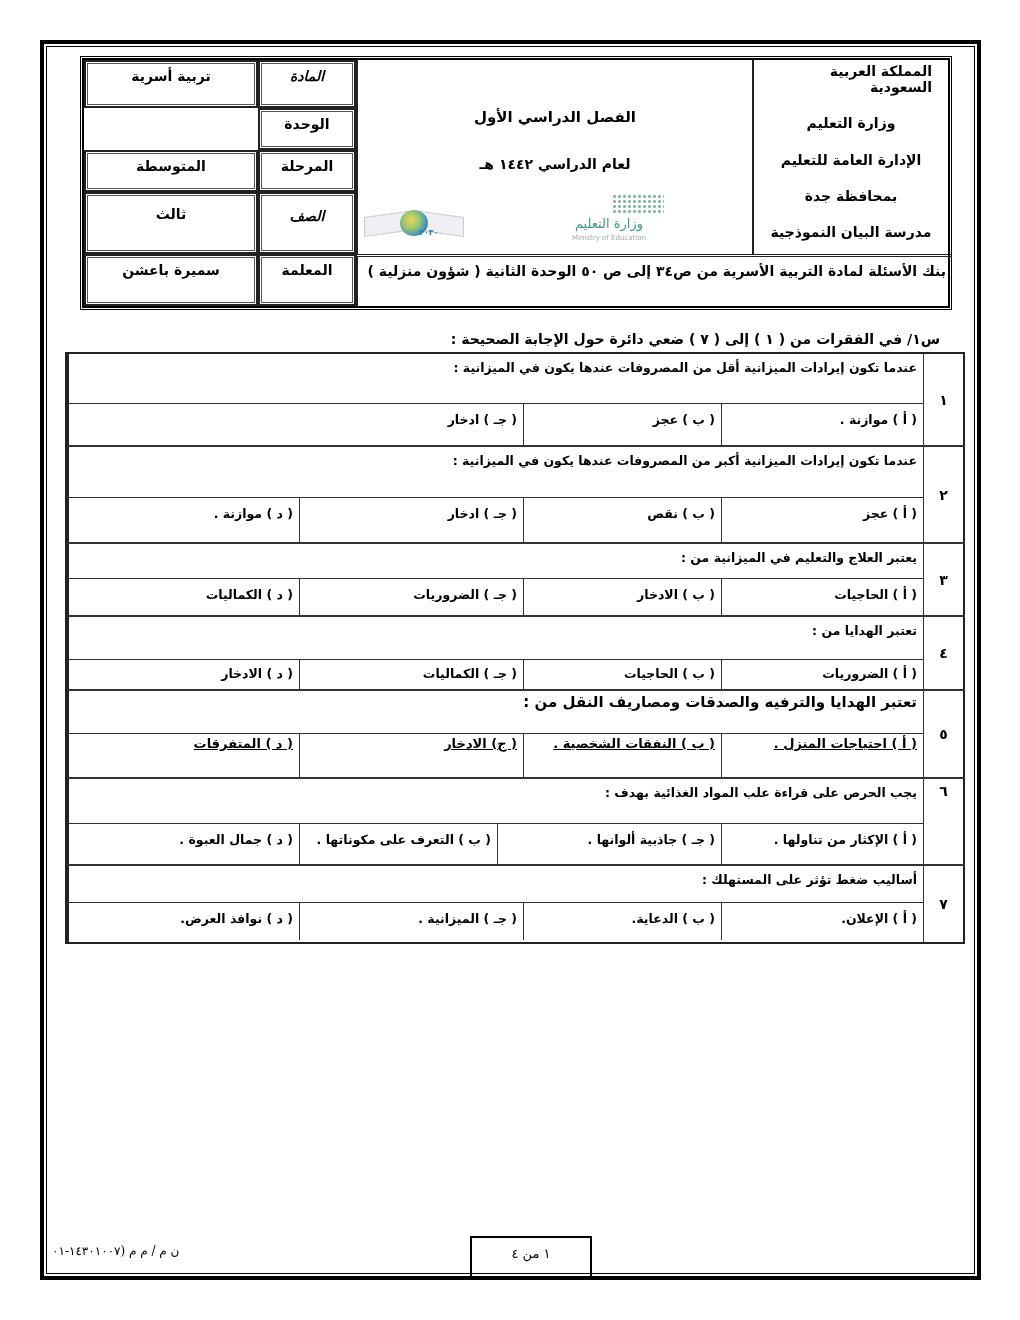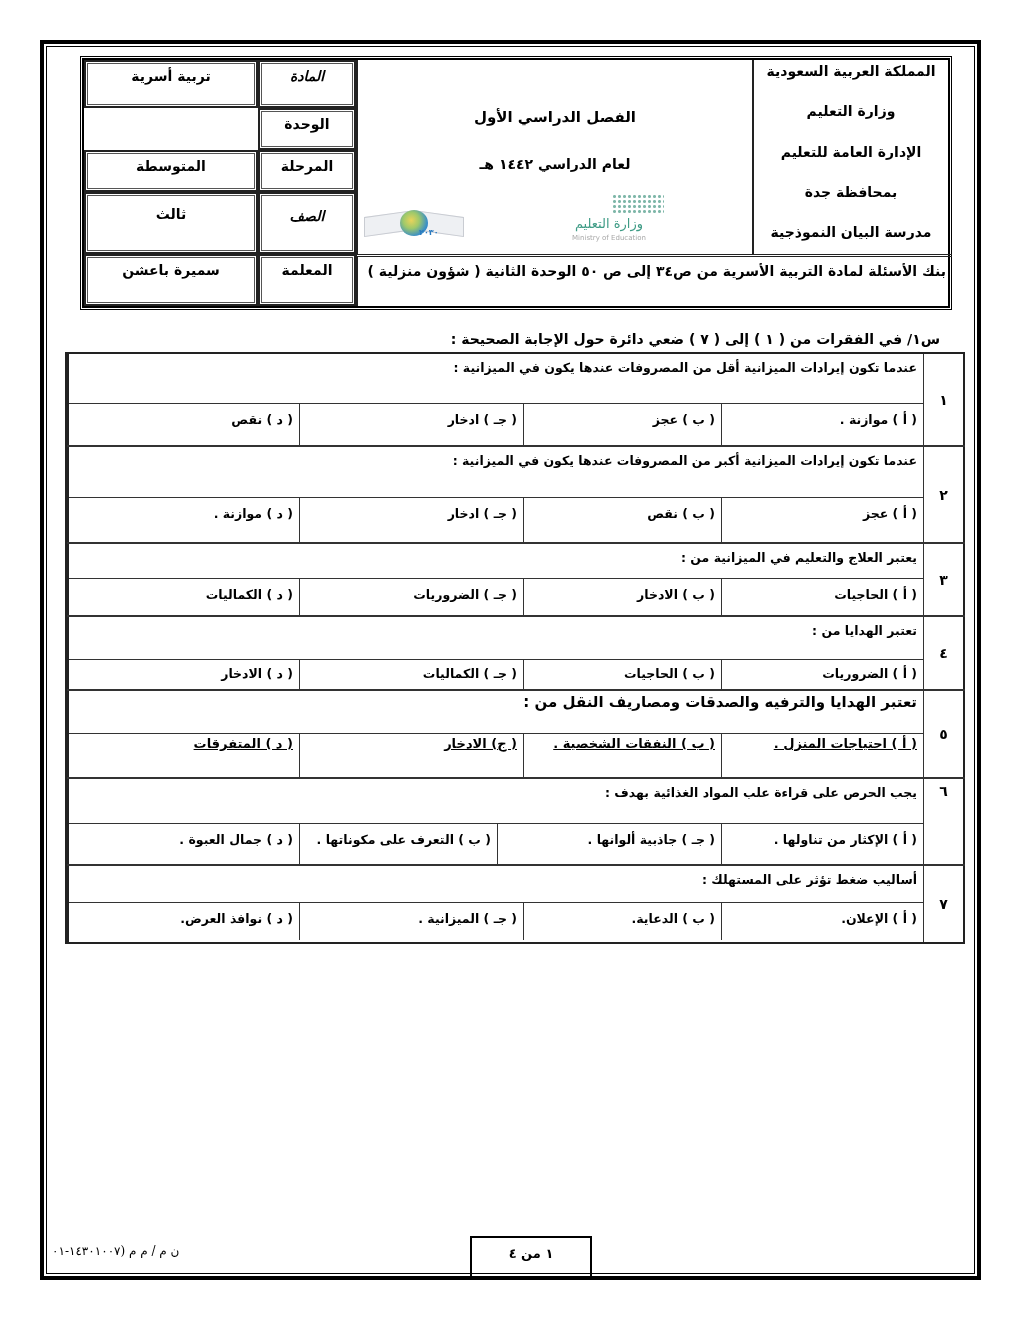--- a/index.html
+++ b/index.html
@@ -24,21 +24,21 @@
   .hcell {
     position: absolute; border: 2px solid #222; outline: 1px solid #555; outline-offset: -4px;
     display: flex; justify-content: center; font-size: 14px; font-weight: bold;
     direction: rtl;
   }
   .hcell .txt { padding-top: 6px; }
   .school-block {
     position: absolute; right: 0; top: 0; width: 196px; height: 194px;
     border-left: 2px solid #222;
     display: flex; flex-direction: column; align-items: center; justify-content: space-between;
-    padding: 3px 8px 14px; font-size: 14px; font-weight: bold; direction: rtl;
+    padding: 3px 16px 14px; font-size: 14px; font-weight: bold; direction: rtl;
   }
   .center-block {
     position: absolute; left: 272px; top: 0; width: 398px; height: 194px;
     border-left: 2px solid #222; border-right: 2px solid #222;
   }
   .term-title { position: absolute; top: 48px; width: 100%; text-align: center; font-size: 15px; font-weight: bold; direction: rtl; }
   .year-title { position: absolute; top: 96px; width: 100%; text-align: center; font-size: 14px; font-weight: bold; direction: rtl; }
   .moe-logo { position: absolute; left: 196px; top: 128px; width: 110px; height: 60px; }
   .moe-dots { position: absolute; left: 58px; top: 6px; width: 52px; height: 20px;
     background-image: radial-gradient(circle, #7fb7a9 1.3px, transparent 1.6px);
@@ -81,21 +81,21 @@
   .qopt { font-size: 12.5px; font-weight: bold; padding: 8px 6px 0 0; text-align: right; border-left: 1px solid #333; }
   .qopt:last-child { border-left: none; }
   .qopt.big { font-size: 13px; padding-top: 2px; text-decoration: underline; }
   .o1 { width: 202px; } .o2 { width: 198px; } .o3 { width: 224px; } .o4 { flex: 1; }
 
   
   .footer-code { position: absolute; left: 52px; top: 1244px; font-size: 12px; direction: rtl; font-family: "DejaVu Serif", serif; }
   .page-box {
     position: absolute; left: 470px; top: 1236px; width: 122px; height: 40px;
     border: 2px solid #000; border-bottom: none;
-    display: flex; justify-content: center; padding-top: 8px; font-size: 13px; font-weight: bold; direction: rtl;
+    display: flex; justify-content: center; padding-top: 8px; font-size: 13px; font-weight: normal; direction: rtl;
   }
 </style>
 </head>
 <body>
 
 <div class="frame-outer">
   <div class="frame-inner"></div>
 </div>
 
 <div class="header">
@@ -164,21 +164,20 @@
 <div class="qtable">
 
   <div class="qrow" style="height:93px;">
     <div class="qnum">١</div>
     <div class="qbody">
       <div class="qstem" style="height:49px;">عندما تكون إيرادات الميزانية أقل من المصروفات عندها يكون في الميزانية :</div>
       <div class="qopts" style="height:42px;">
         <div class="qopt o1">( أ ) موازنة .</div>
         <div class="qopt o2">( ب ) عجز</div>
         <div class="qopt o3">( جـ )  ادخار</div>
-        <div class="qopt o4">( د )  نقص</div>
       </div>
     </div>
   </div>
 
   <div class="qrow" style="height:97px;">
     <div class="qnum">٢</div>
     <div class="qbody">
       <div class="qstem" style="height:50px;">عندما تكون إيرادات الميزانية أكبر من المصروفات عندها يكون في الميزانية :</div>
       <div class="qopts" style="height:45px;">
         <div class="qopt o1">( أ )  عجز</div>

